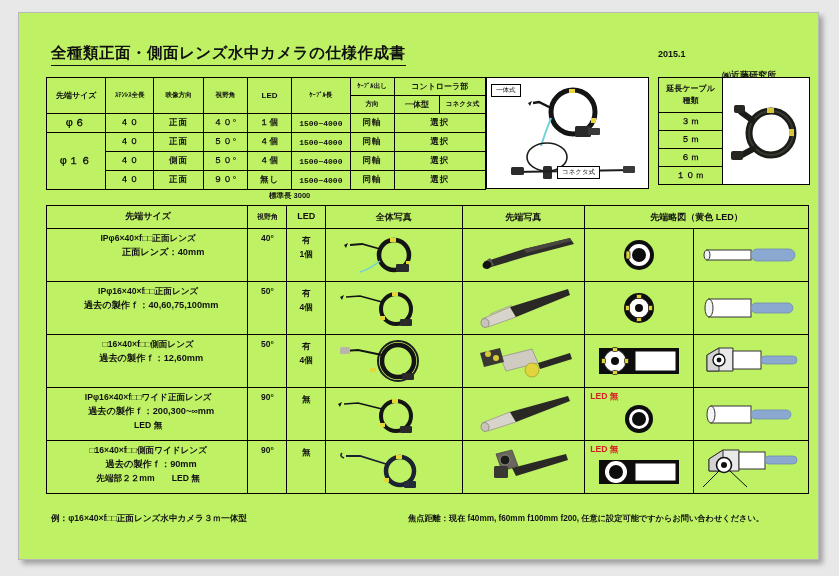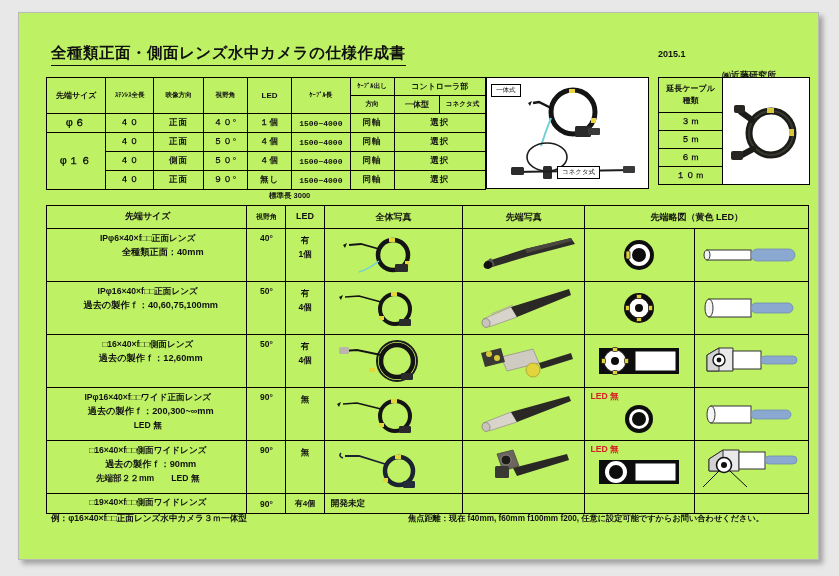--- a/index.html
+++ b/index.html
@@ -238,21 +238,21 @@
         <th class="c-ang" style="font-size:7px;vertical-align:middle!important;padding-top:1px!important;">視野角</th>
         <th class="c-led" style="vertical-align:middle!important;padding-top:1px!important;">LED</th>
         <th class="c-ph1">全体写真</th>
         <th class="c-ph2">先端写真</th>
         <th colspan="2">先端略図（黄色 LED）</th>
       </tr>
 
       <tr class="rowtall">
         <td class="c-size">
           <div class="sz-line1">IPφ6×40×f□□正面レンズ</div>
-          <div class="sz-line2 ind">全種類正面：40mm</div>
+          <div class="sz-line2 ind">正面レンズ：40mm</div>
         </td>
         <td class="c-ang">40°</td>
         <td class="c-led">
           <div>有</div>
           <div>1個</div>
         </td>
         <td class="c-ph1">
           <div class="cellfig">
             <svg width="120" height="44" viewBox="0 0 120 44">
               <circle cx="60" cy="22" r="15" fill="none" stroke="#141414" stroke-width="4.5"></circle>
@@ -518,31 +518,20 @@
               <circle cx="25" cy="20" r="3" fill="#111"></circle>
               <rect x="40" y="7" width="26" height="17" fill="#fff" stroke="#333" stroke-width="1"></rect>
               <rect x="66" y="11" width="32" height="8" rx="4" fill="#8aa8d0" stroke="#6f8cb4" stroke-width="0.8"></rect>
               <path d="M20 26 L4 42" stroke="#111" stroke-width="1"></path>
               <path d="M31 26 L48 42" stroke="#111" stroke-width="1"></path>
             </svg>
           </div>
         </td>
       </tr>
 
-      <tr class="row6">
-        <td class="c-size" style="vertical-align:middle!important;padding-top:1px!important;">
-          <div class="sz-line1">□19×40×f□□側面ワイドレンズ</div>
-        </td>
-        <td class="c-ang" style="vertical-align:middle!important;padding-top:0!important;">90°</td>
-        <td class="c-led red" style="vertical-align:middle!important;padding-top:0!important;font-size:8px;">有4個</td>
-        <td class="c-ph1 red" style="font-weight:bold;font-size:8.6px;text-align:left;padding-left:6px;">開発未定</td>
-        <td class="c-ph2"></td>
-        <td class="c-d1"></td>
-        <td class="c-d2"></td>
-      </tr>
     </tbody>
         </table>
   </div>
 
   <div class="ex1">例：φ16×40×f□□正面レンズ水中カメラ３ｍ一体型</div>
   <div class="focus">焦点距離：現在 f40mm, f60mm f100mm f200, 任意に設定可能ですからお問い合わせください。</div>
 
  </div>
 </div>
 

